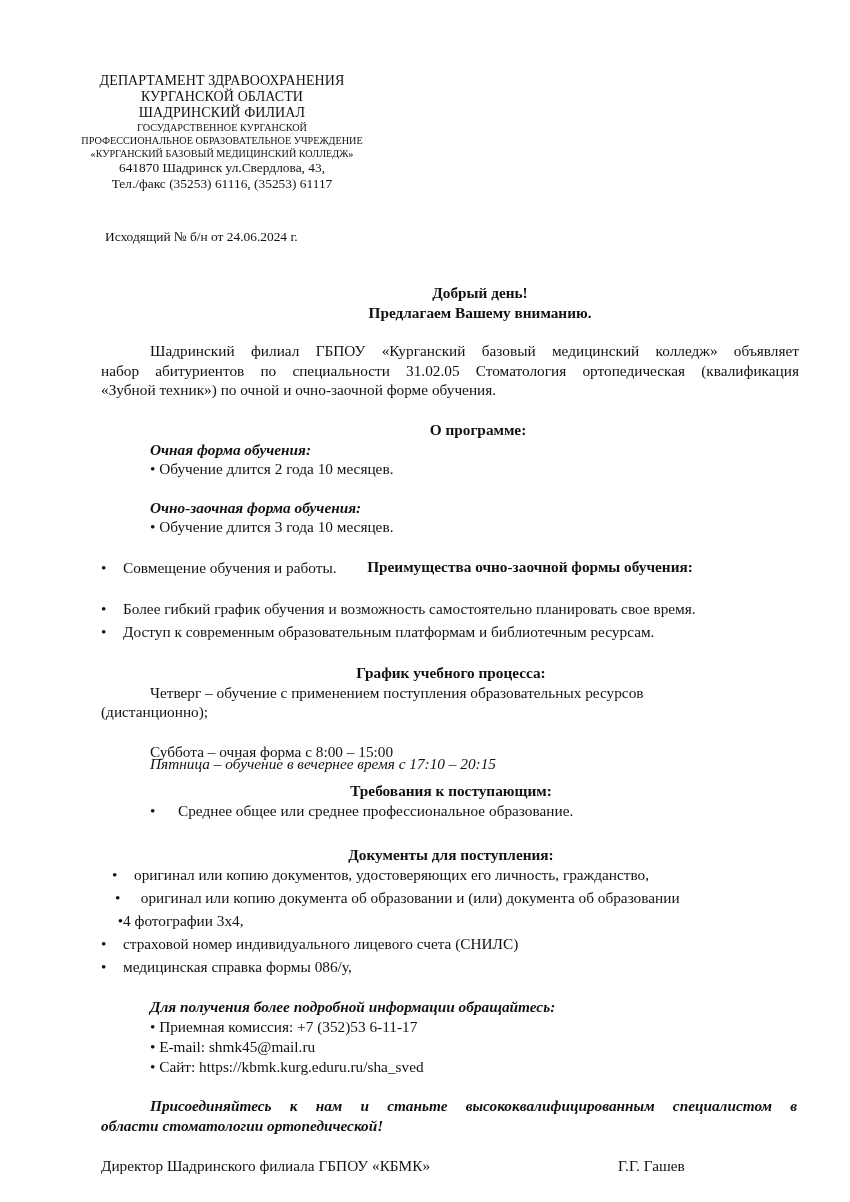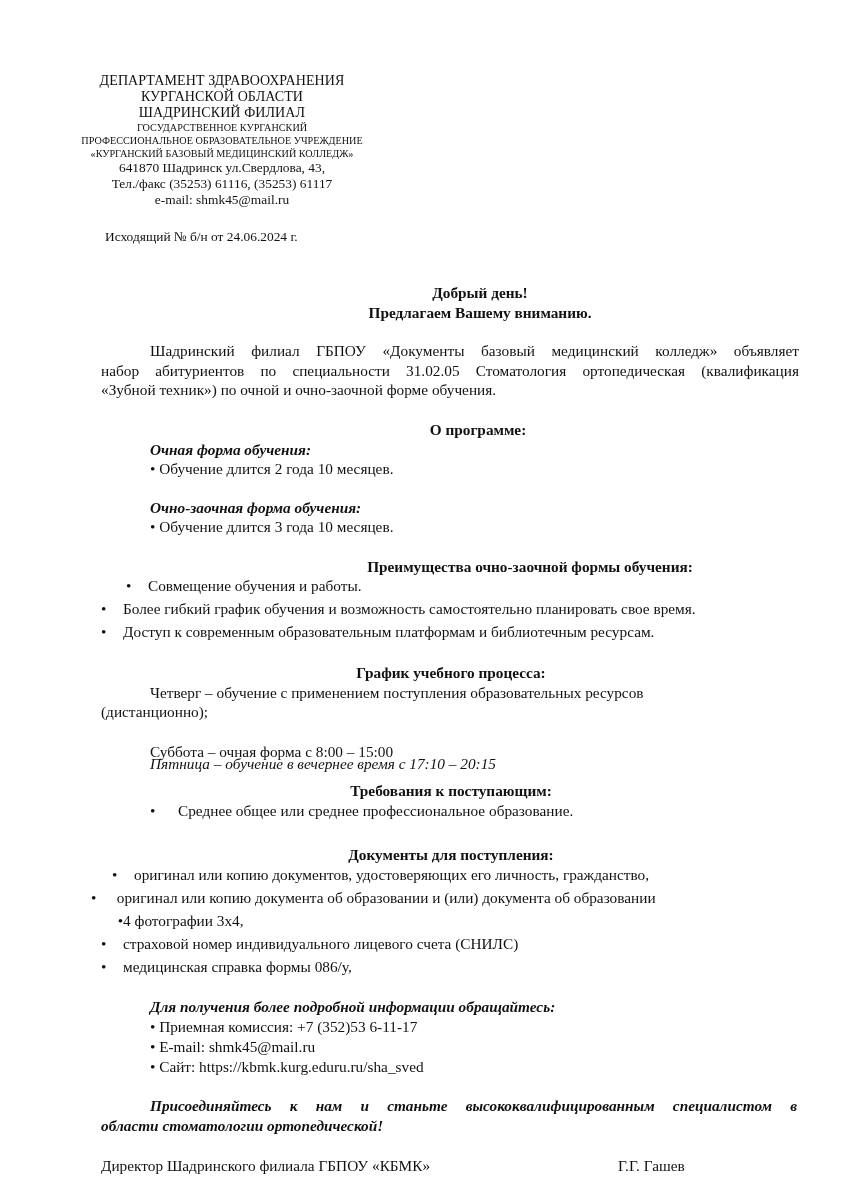--- a/index.html
+++ b/index.html
@@ -26,49 +26,48 @@
 </style>
 </head>
 <body>
 
 <div class="page">
 
   <div class="lh" style="top:73px;">
     <div class="big">ДЕПАРТАМЕНТ ЗДРАВООХРАНЕНИЯ</div>
     <div class="big">КУРГАНСКОЙ ОБЛАСТИ</div>
     <div class="big">ШАДРИНСКИЙ ФИЛИАЛ</div>
-    <div class="small">ГОСУДАРСТВЕННОЕ КУРГАНСКИЙ</div>
+    <div class="small">ГОСУДАРСТВЕННОЕ КУРГАНСКОЙ</div>
     <div class="small">ПРОФЕССИОНАЛЬНОЕ ОБРАЗОВАТЕЛЬНОЕ УЧРЕЖДЕНИЕ</div>
     <div class="small">«КУРГАНСКИЙ БАЗОВЫЙ  МЕДИЦИНСКИЙ КОЛЛЕДЖ»</div>
     <div class="mid">641870  Шадринск ул.Свердлова, 43,</div>
     <div class="mid">Тел./факс (35253)  61116, (35253) 61117</div>
-    <div class="mid">e-mail: shmk45@mail.ru</div>
   </div>
 
   <div class="abs outgoing">Исходящий № б/н от  24.06.2024 г.</div>
 
   <div class="center-bold" style="top:284px; left:55px;">Добрый день!</div>
   <div class="center-bold" style="top:304px; left:55px;">Предлагаем Вашему вниманию.</div>
 
   <div class="body-line" style="top:342px; left:150px; width:649px;">
-    <div class="just">Шадринский филиал ГБПОУ «Документы базовый медицинский колледж» объявляет</div>
+    <div class="just">Шадринский филиал ГБПОУ «Курганский базовый медицинский колледж» объявляет</div>
   </div>
   <div class="body-line" style="top:362px; left:101px; width:698px;">
     <div class="just">набор абитуриентов по специальности 31.02.05 Стоматология ортопедическая (квалификация</div>
   </div>
   <div class="body-line" style="top:381px; left:101px;">«Зубной техник») по очной и  очно-заочной форме обучения.</div>
 
   <div class="center-bold" style="top:421px; left:53px;">О программе:</div>
   <div class="body-line italic-bold" style="top:441px; left:150px;">Очная форма обучения:</div>
   <div class="body-line" style="top:460px; left:150px;">• Обучение длится 2 года 10 месяцев.</div>
   <div class="body-line italic-bold" style="top:499px; left:150px;">Очно-заочная форма обучения:</div>
   <div class="body-line" style="top:518px; left:150px;">• Обучение длится 3 года 10 месяцев.</div>
 
   <div class="center-bold" style="top:558px; left:105px;">Преимущества очно-заочной формы обучения:</div>
-  <div class="body-line" style="top:577px; left:101px;margin-left:25px;">
+  <div class="body-line" style="top:559px; left:101px;">
     <span class="bullet">•</span><span>Совмещение обучения и работы.</span>
   </div>
   <div class="body-line" style="top:600px; left:101px;">
     <span class="bullet">•</span><span>Более гибкий график обучения и возможность самостоятельно планировать свое время.</span>
   </div>
   <div class="body-line" style="top:623px; left:101px;">
     <span class="bullet">•</span><span>Доступ к современным образовательным платформам и библиотечным ресурсам.</span>
   </div>
 
   <div class="center-bold" style="top:664px; left:26px;">График учебного процесса:</div>
@@ -79,21 +78,21 @@
 
   <div class="center-bold" style="top:782px; left:26px;">Требования к поступающим:</div>
   <div class="body-line" style="top:802px; left:150px;">
     <span class="bullet" style="width:28px;">•</span><span>Среднее общее или среднее профессиональное образование.</span>
   </div>
 
   <div class="center-bold" style="top:846px; left:26px;">Документы для поступления:</div>
   <div class="body-line" style="top:866px; left:92px;margin-left:20px;">
     <span class="bullet">•</span><span>оригинал или копию документов, удостоверяющих его личность, гражданство,</span>
   </div>
-  <div class="body-line" style="top:889px; left:91px;">
+  <div class="body-line" style="top:889px; left:115px;">
     <span class="bullet">•</span><span style="white-space:pre;"> оригинал или копию документа об образовании и (или) документа об образовании</span>
   </div>
   <div class="body-line" style="top:912px; left:101px;text-align:right;">
     <span class="bullet">•</span><span>4 фотографии 3х4,</span>
   </div>
   <div class="body-line" style="top:935px; left:101px;">
     <span class="bullet">•</span><span>страховой номер индивидуального лицевого счета (СНИЛС)</span>
   </div>
   <div class="body-line" style="top:958px; left:101px;">
     <span class="bullet">•</span><span>медицинская справка формы 086/у,</span>

